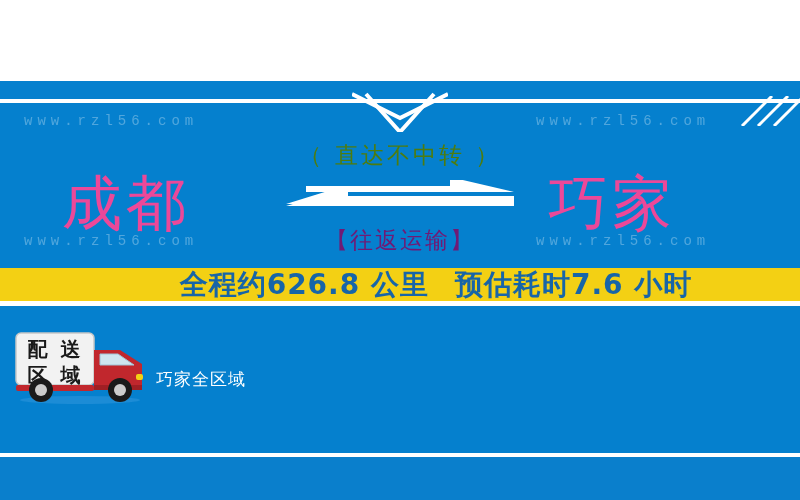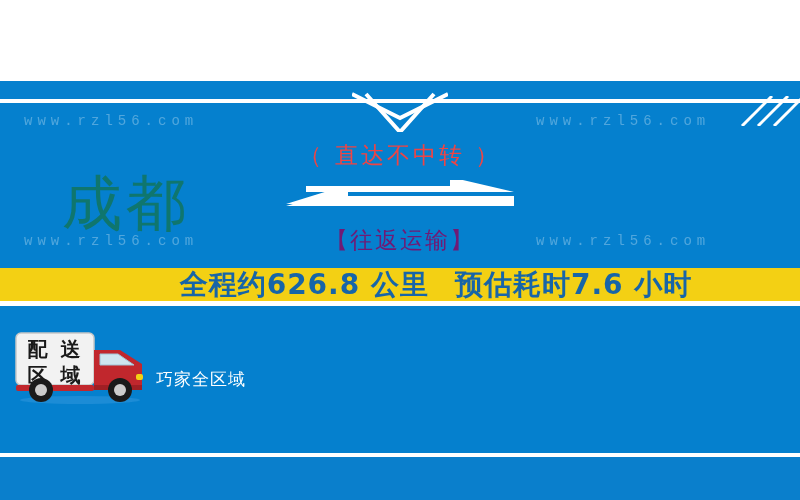--- a/index.html
+++ b/index.html
@@ -38,30 +38,30 @@
   .blue-top{position:absolute;left:0;top:81px;width:800px;height:18px;background:#0580CE;}
   .white-rule{position:absolute;left:0;top:99px;width:800px;height:4px;background:#ffffff;}
   .blue-main{position:absolute;left:0;top:103px;width:800px;height:165px;background:#0580CE;}
 
   
   .chevron{position:absolute;left:352px;top:92px;width:96px;height:40px;}
 
   
   .city{
     position:absolute;top:168px;
-    font-size:60px;line-height:70px;color:#0f766e;font-weight:500;
+    font-size:60px;line-height:70px;color:#ec4899;font-weight:500;
     letter-spacing:4px;white-space:nowrap;
   }
   .city.left{left:62px;}
   .city.right{left:548px;}
 
   
   .direct-note{
     position:absolute;left:0;top:140px;width:800px;text-align:center;
-    font-size:23px;line-height:30px;color:#ef4444;letter-spacing:3px;
+    font-size:23px;line-height:30px;color:#4d7c0f;letter-spacing:3px;
   }
   .arrows{position:absolute;left:286px;top:180px;width:228px;height:42px;}
   .round-trip{
     position:absolute;left:0;top:225px;width:800px;text-align:center;
     font-size:23px;line-height:30px;color:#701a75;letter-spacing:2px;
   }
 
   
   .metric-band{
     position:absolute;left:0;top:268px;width:800px;height:33px;background:#F3D014;
@@ -138,20 +138,21 @@
 
   <div class="wm w1">www.rzl56.com</div>
   <div class="wm w2">www.rzl56.com</div>
   <div class="wm w3">www.rzl56.com</div>
   <div class="wm w4">www.rzl56.com</div>
   <div class="wm w5">www.rzl56.com</div>
   <div class="wm w6">www.rzl56.com</div>
   <div class="wm w7">www.rzl56.com</div>
 
   <div class="city left">成都</div>
+  <div class="city right">巧家</div>
 
   <div class="direct-note">（ 直达不中转 ）</div>
 
   <div class="arrows">
     <svg width="228" height="42" viewBox="0 0 228 42">
       <polygon points="0,24 58,6 58,16 228,16 228,24" fill="#ffffff"></polygon>
       <polygon points="228,12 170,0 170,22 0,22 0,30 170,30 170,26" fill="#ffffff" opacity="0"></polygon>
       <polygon points="228,13 168,0 168,9 8,9 8,9" fill="#ffffff" opacity="0"></polygon>
       <polygon points="0,26 62,8 62,17 228,17 228,26" fill="#ffffff"></polygon>
       <polygon points="228,12 166,-4 166,7 30,7 30,12" fill="#ffffff" opacity="0"></polygon>

